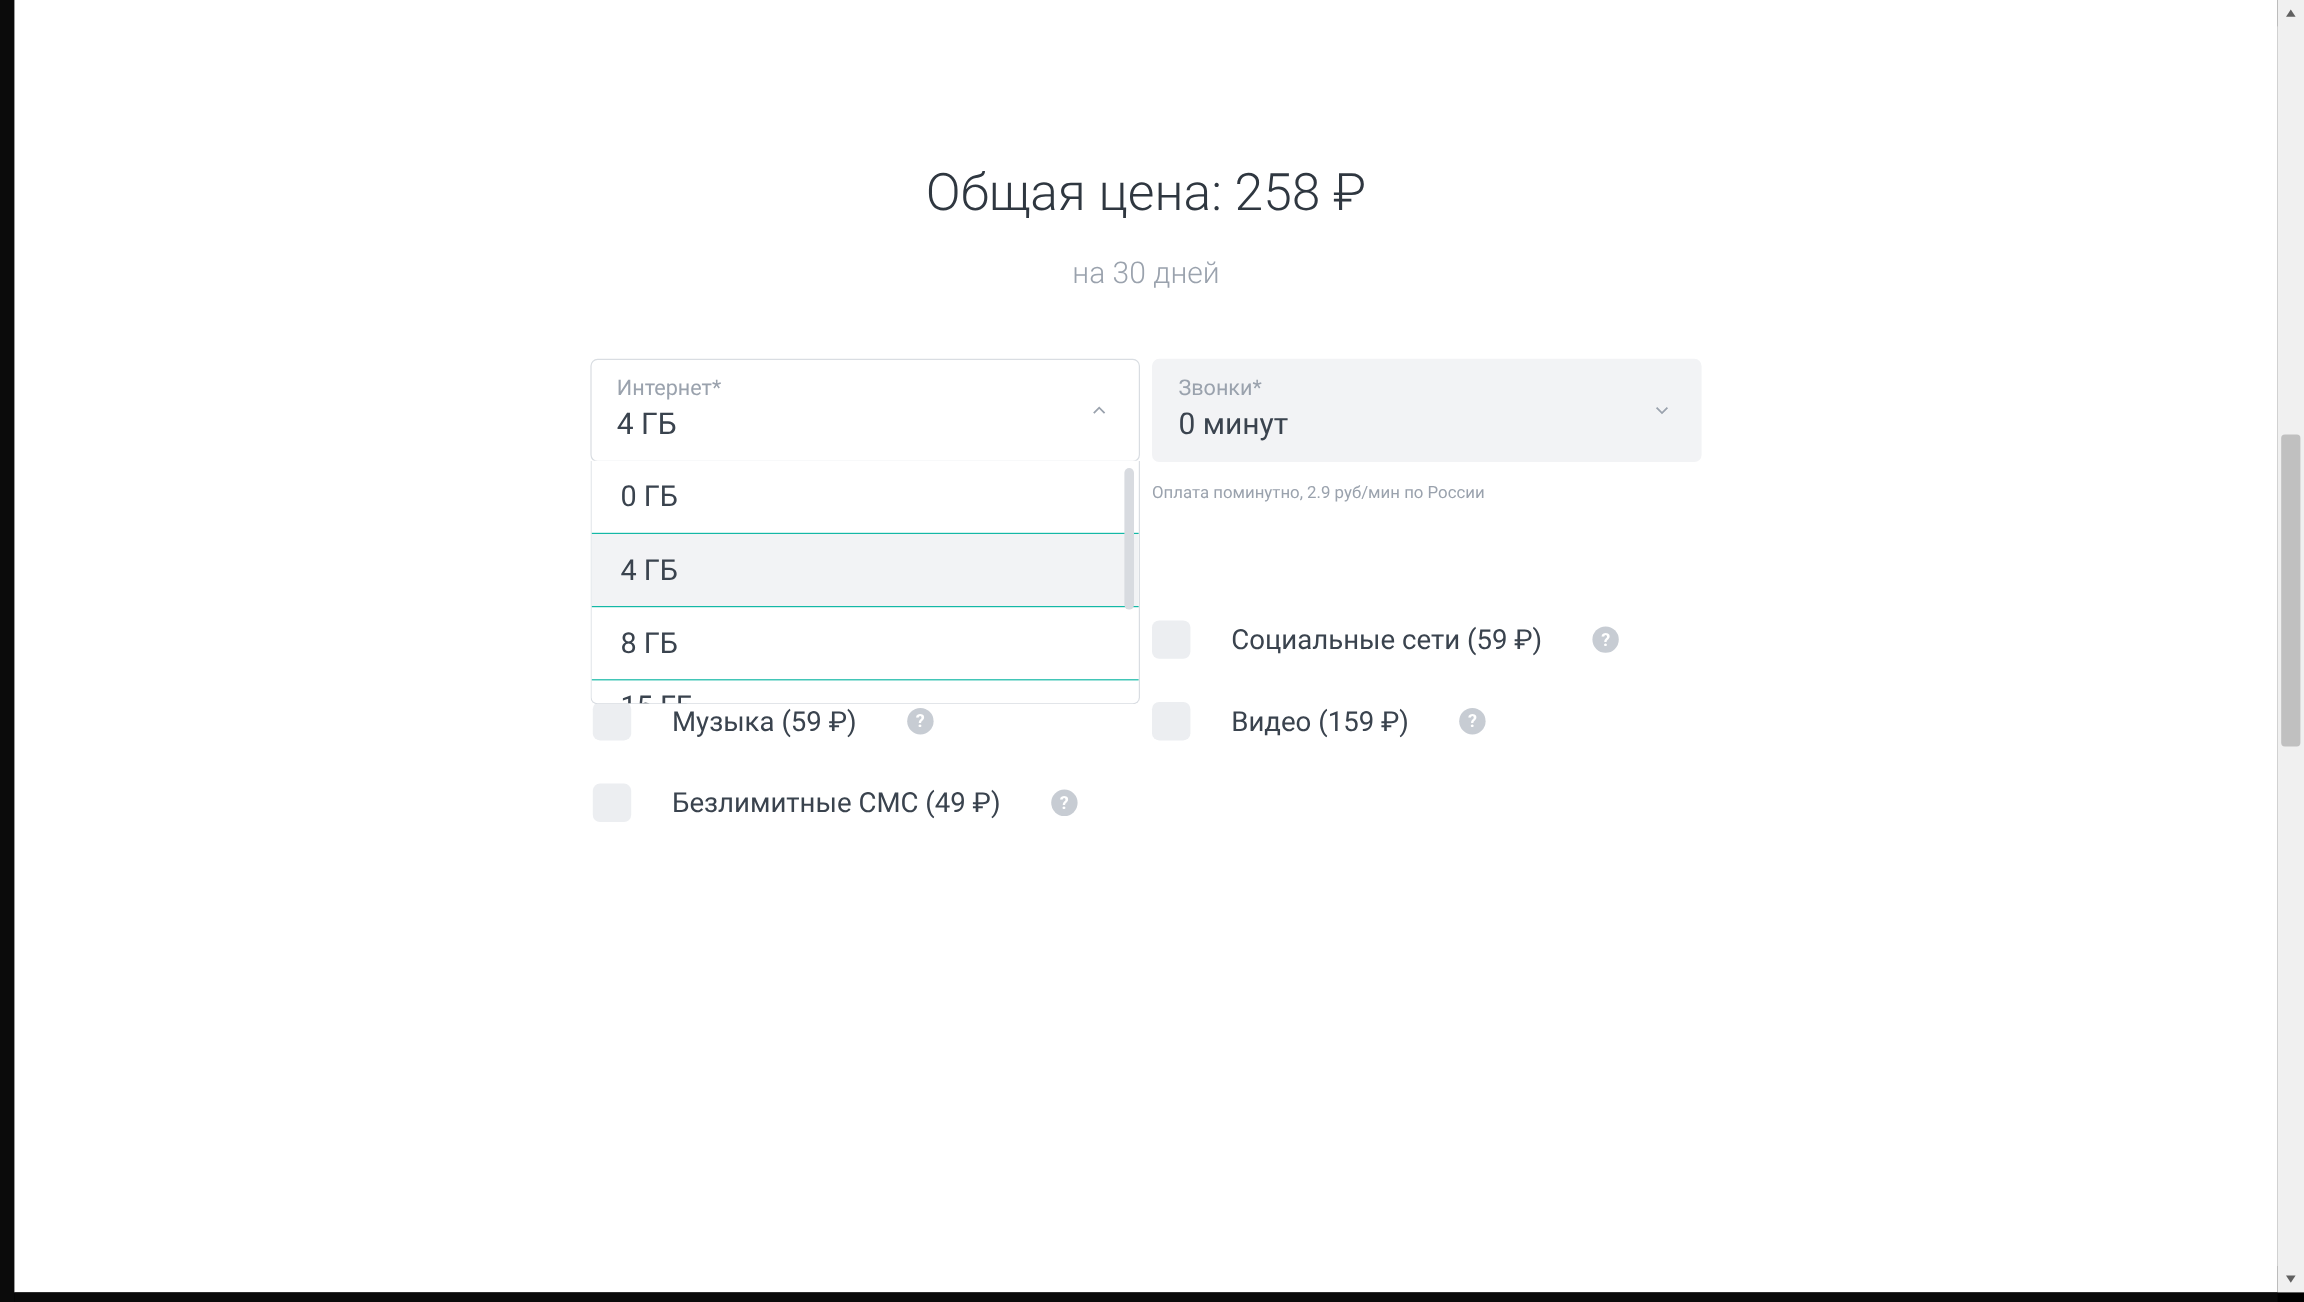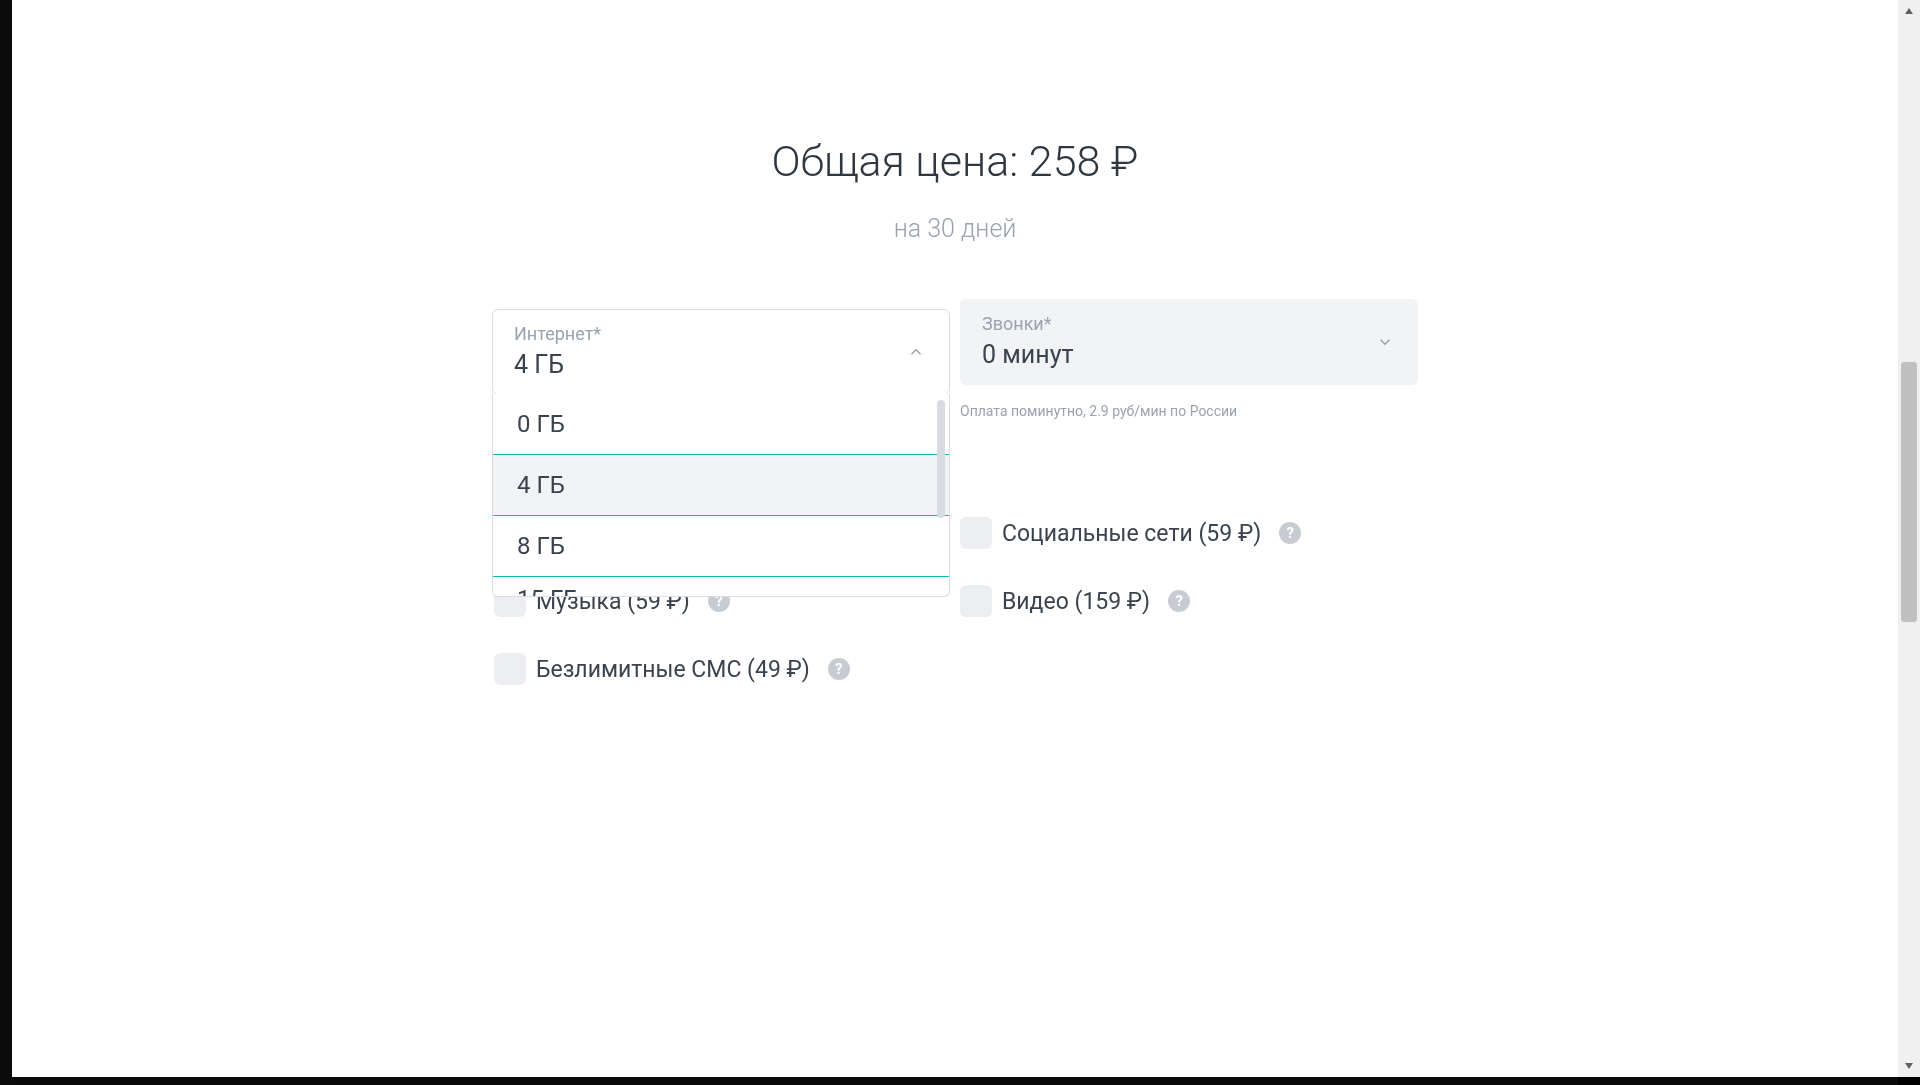--- a/index.html
+++ b/index.html
@@ -174,21 +174,21 @@
     margin:40px auto 0;
     width:922px;
     display:grid;
     grid-template-columns: 1fr 1fr;
     row-gap:36px;
     column-gap:10px;
   }
   .option {
     display:flex;
     align-items:center;
-    gap:10px;
+    gap:34px;
   }
   .cb {
     width:32px;height:32px;
     border-radius:6px;
     background:#eceef1;
     flex:0 0 32px;
   }
   .option-label {
     font-size:23px;
     color:#3a434e;
@@ -237,21 +237,21 @@
 
         <div class="price-block">
           <div class="price-text">
             <span>Общая цена: </span><span>258 ₽</span>
           </div>
           <div class="period-text">на 30 дней</div>
         </div>
 
         <div class="selects-row">
 
-          <div style="position:relative;width:458px;margin-top:10px;">
+          <div style="position:relative;width:458px;">
             <div class="select-box open">
               <div class="select-label">Интернет*</div>
               <div class="select-value">4 ГБ</div>
               <span class="chevron up">
                 <svg viewBox="0 0 24 24" fill="none" stroke="#9aa2ad" stroke-width="2">
                     <polyline points="6 9 12 15 18 9"></polyline>
                   </svg>
               </span>
               <div class="dropdown">
                <div class="dropdown-inner">

